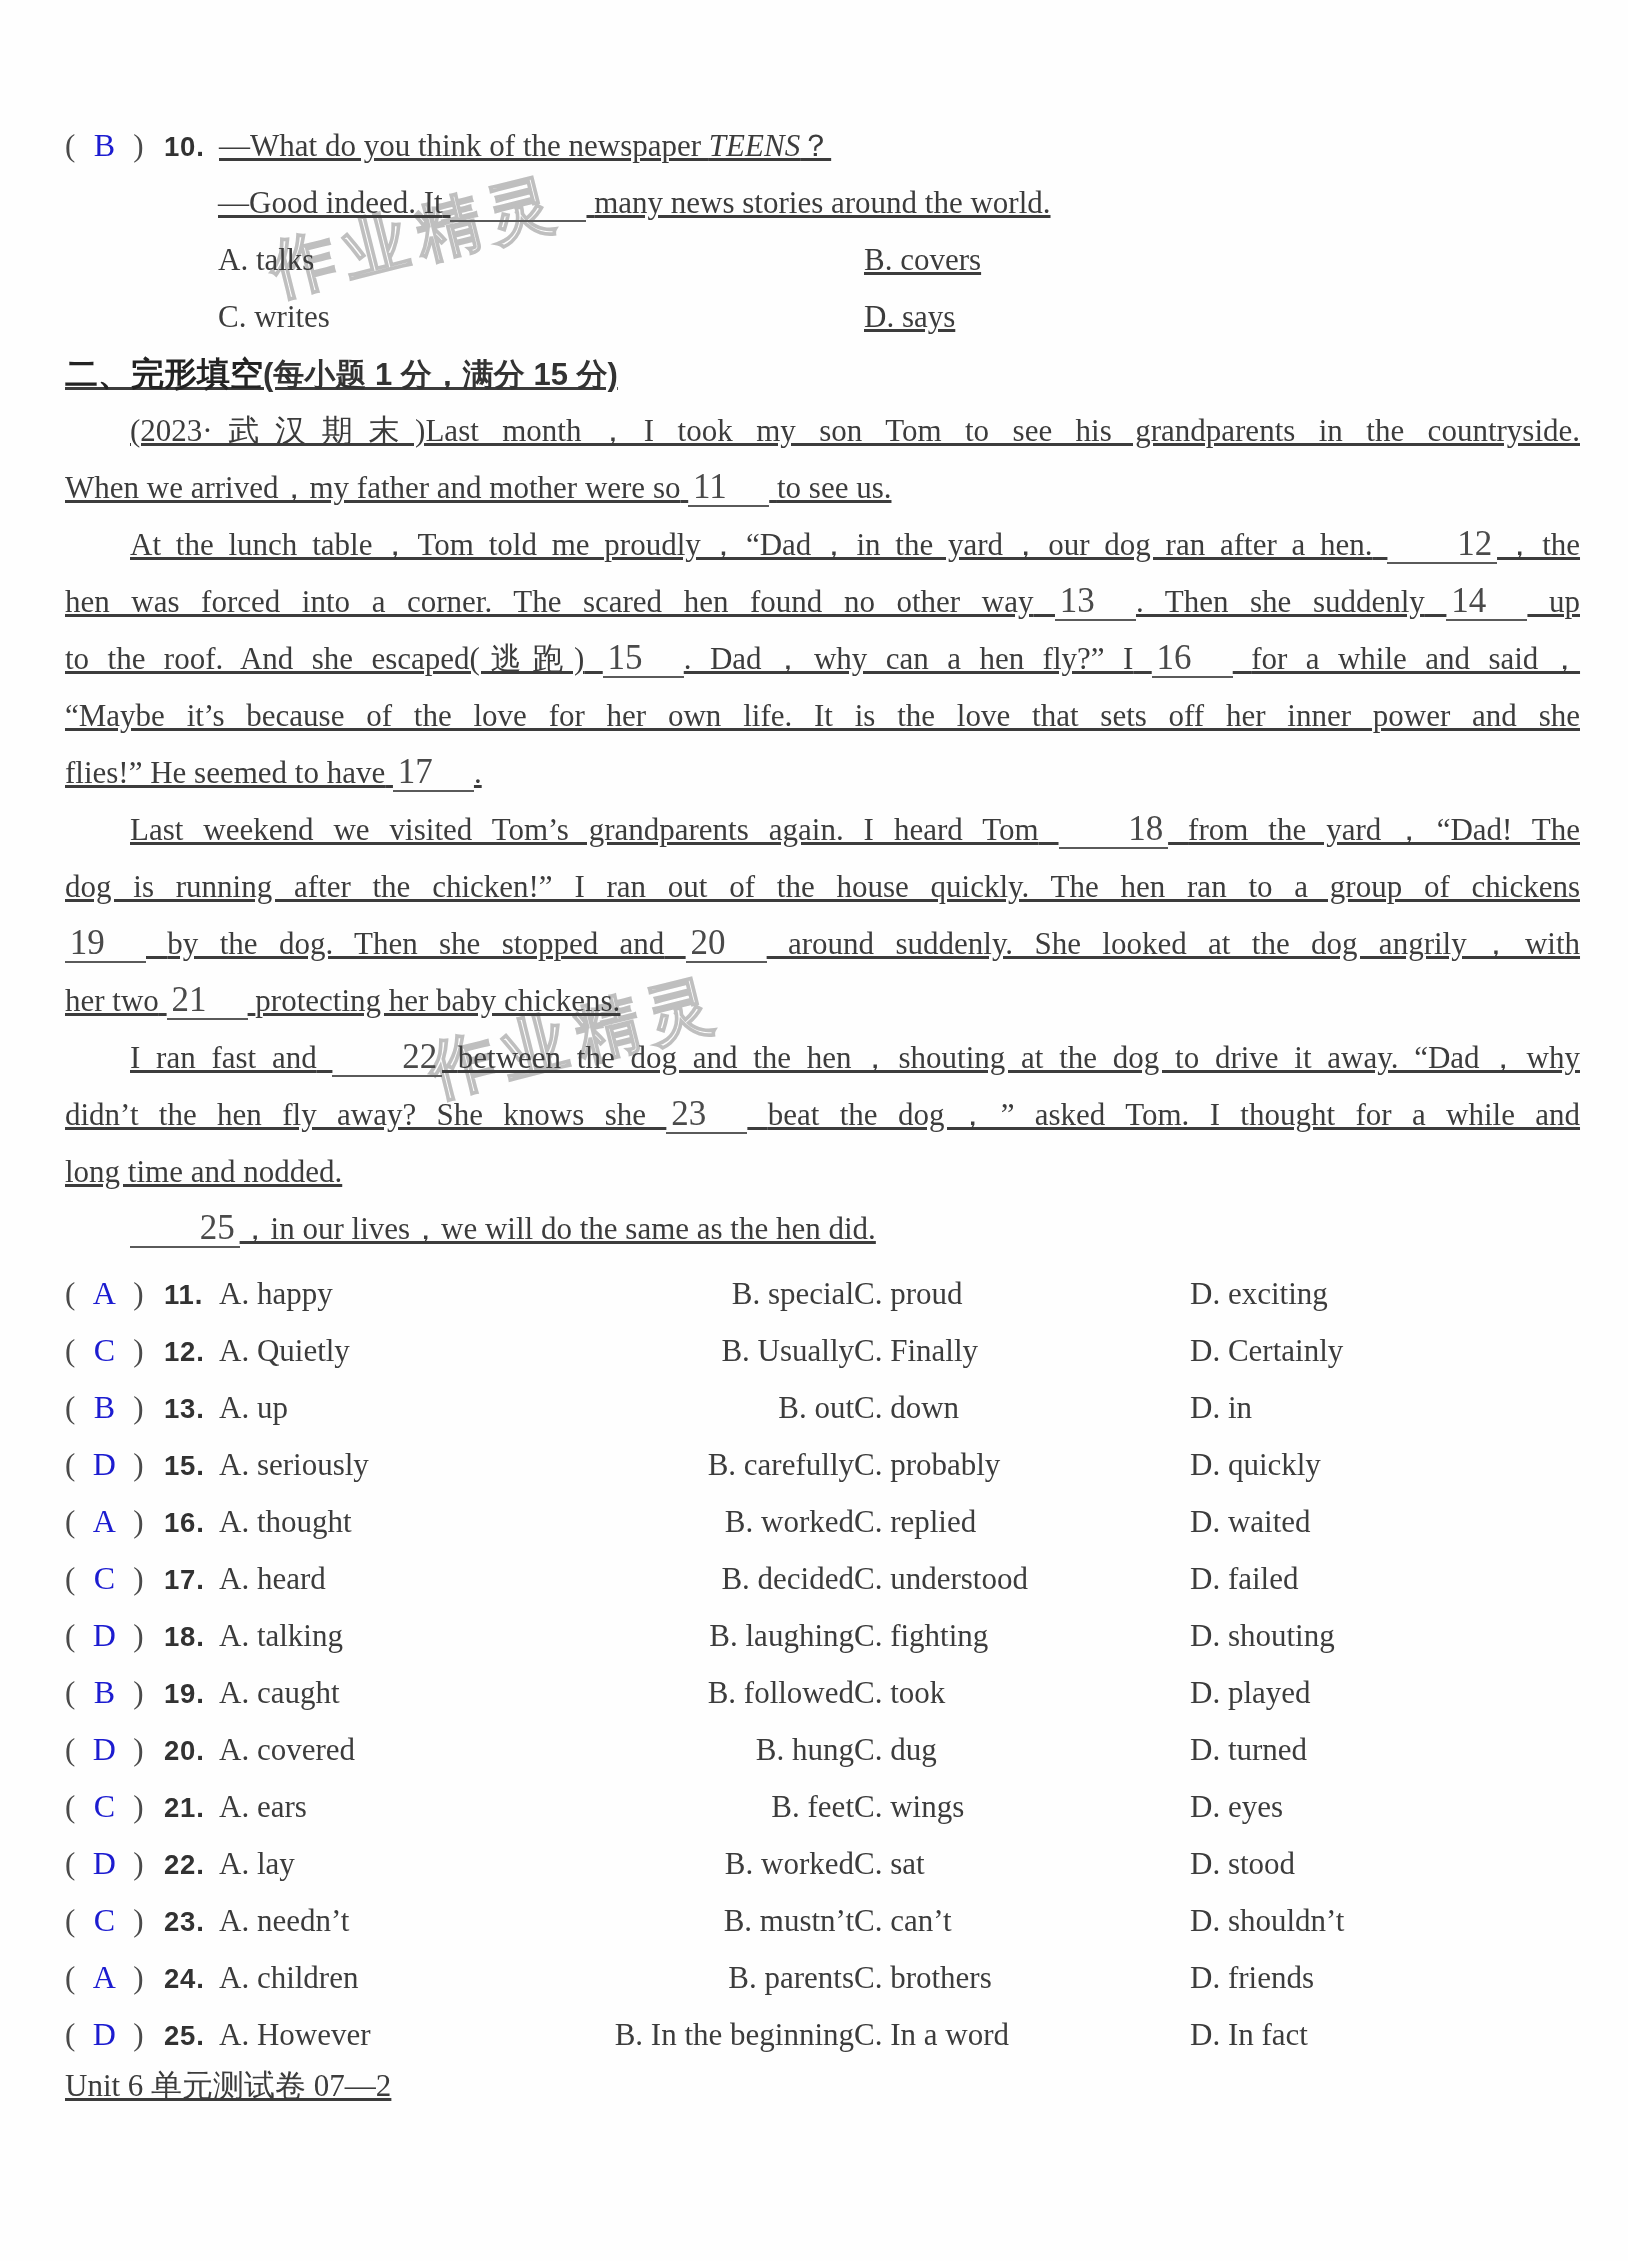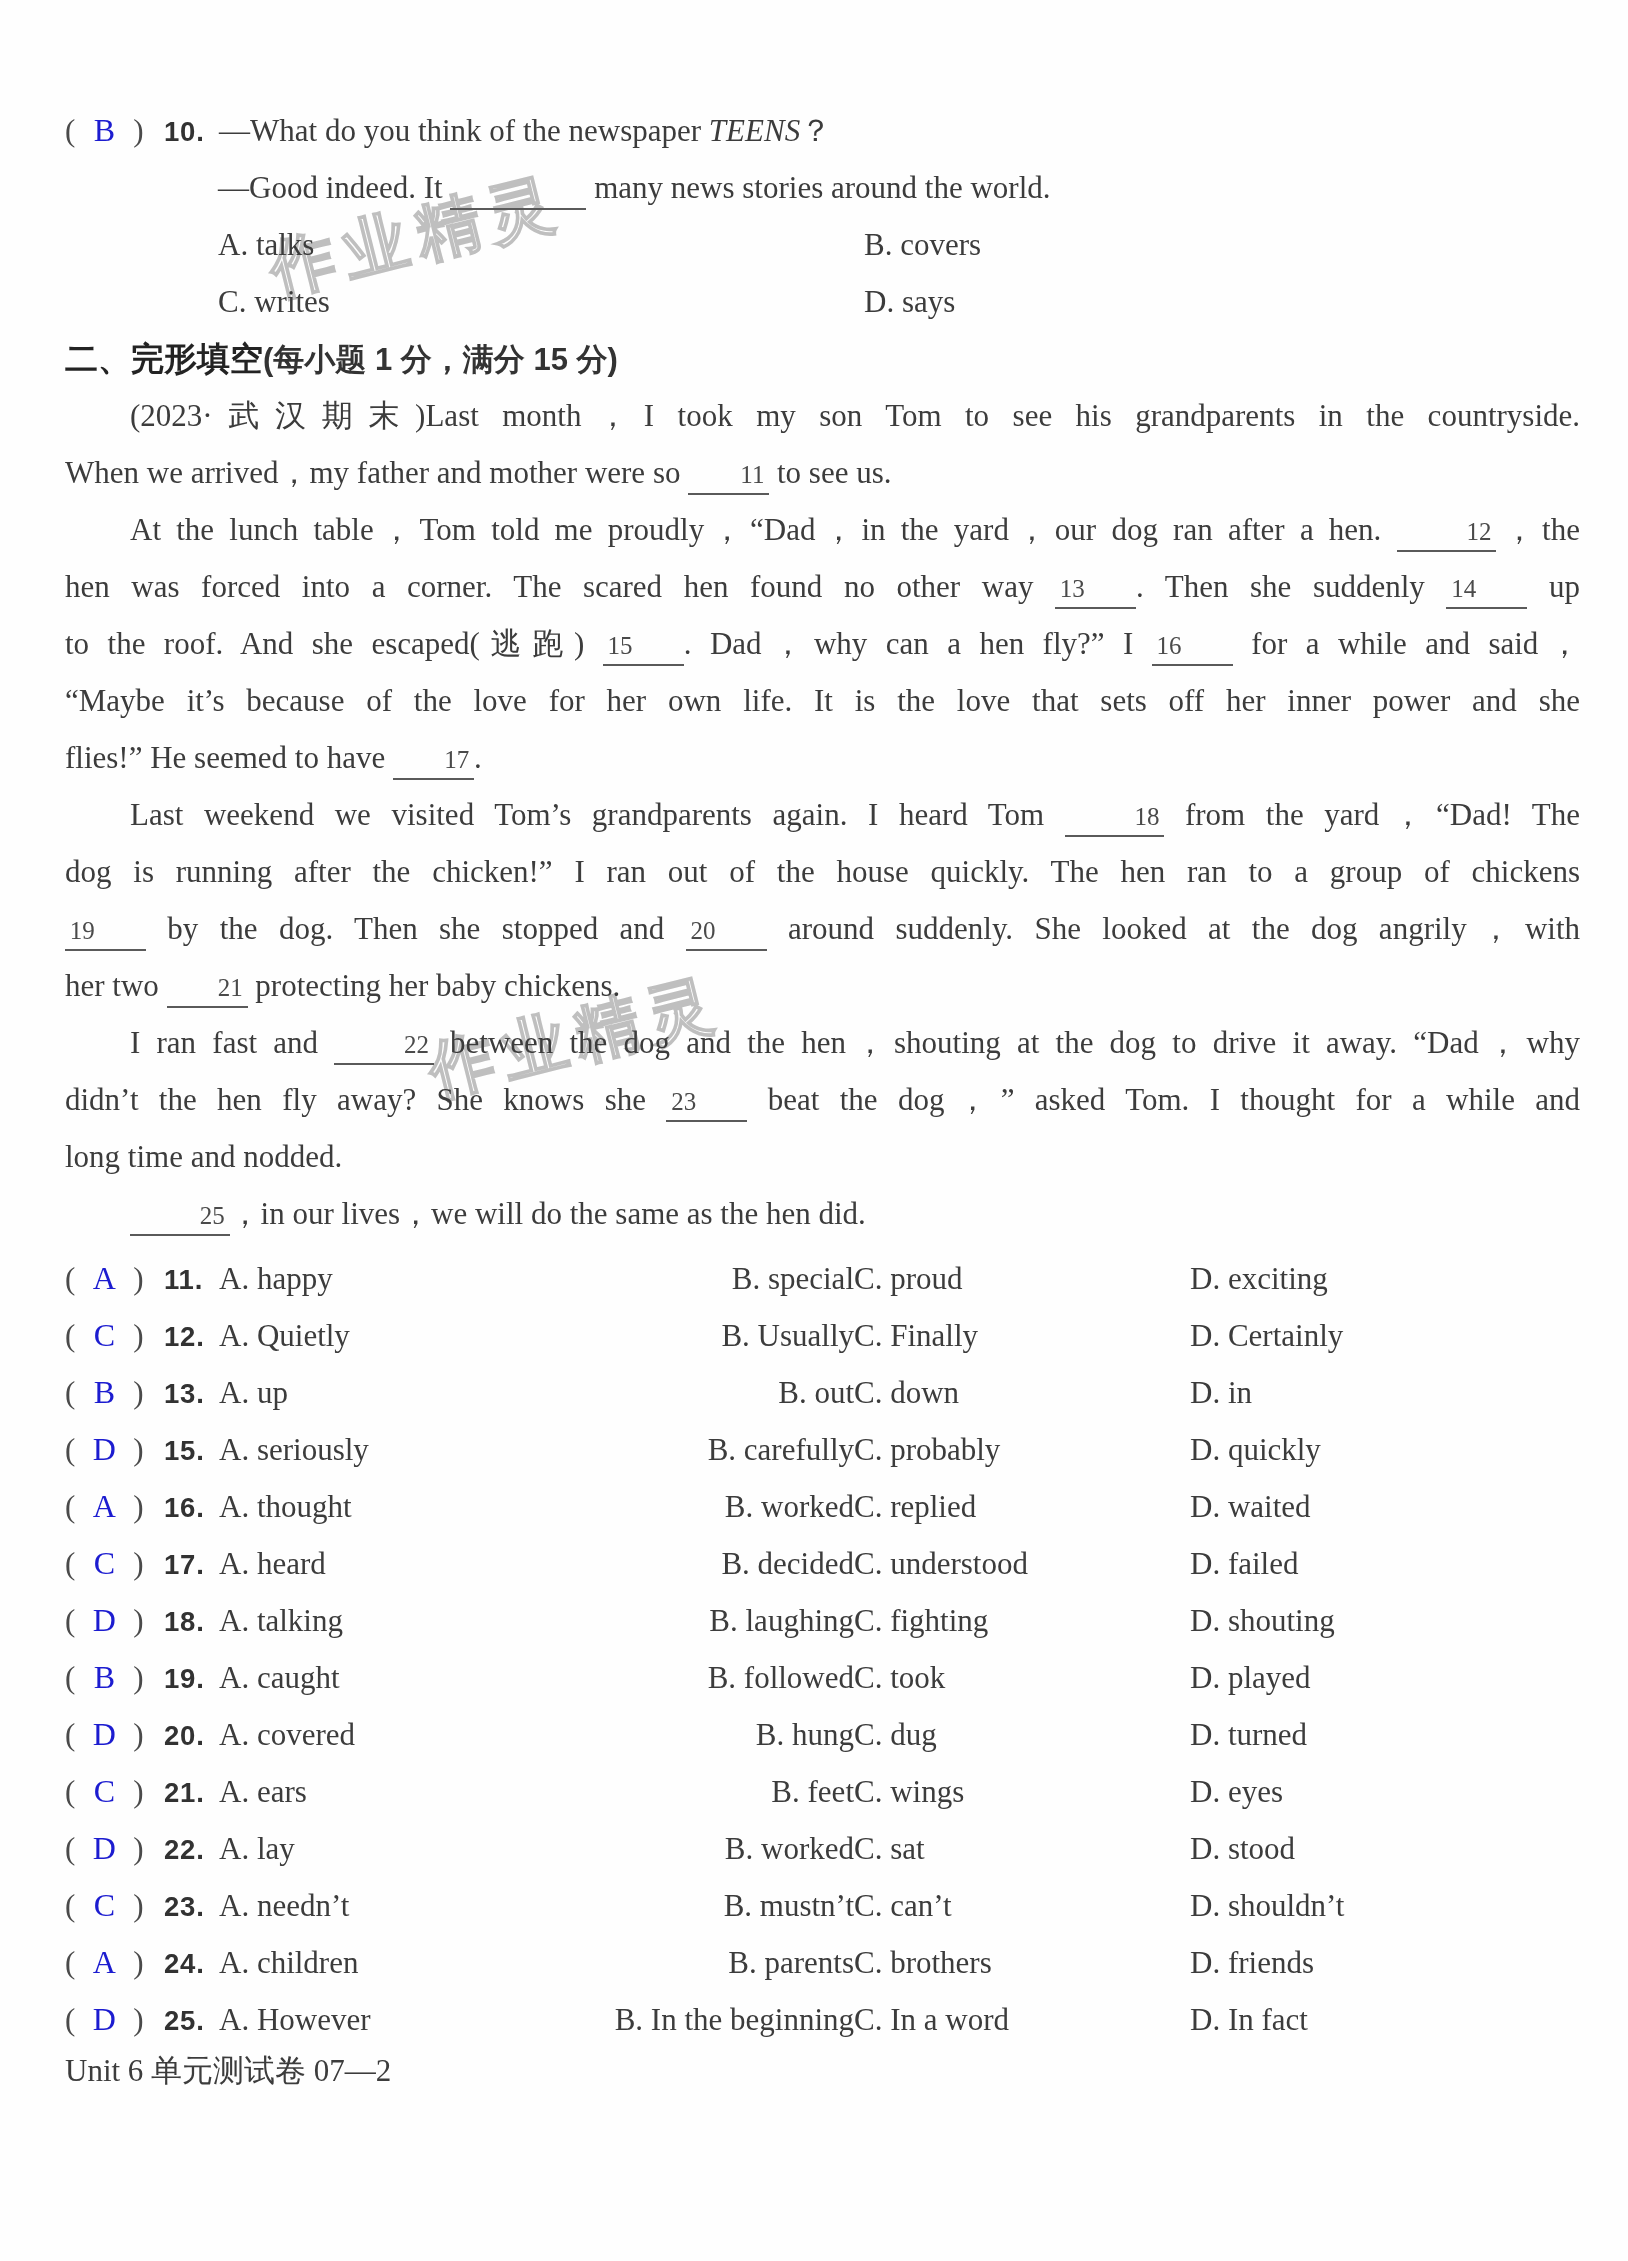--- a/index.html
+++ b/index.html
@@ -5,40 +5,40 @@
   * { margin:0; padding:0; box-sizing:border-box; }
   html,body { width:1629px; height:2261px; }
   body {
     position:relative;
     background:#fdfdfd;
     font-family:"Liberation Serif", serif;
     color:var(--text-color, #3c3c3c);
     overflow:hidden;
   }
   #sheet { position:absolute; inset:0; background:#fefefe; }
-  .content { position:absolute; left:65px; top:102px; width:1515px; font-size:31px; }
+  .content { position:absolute; left:65px; top:117px; width:1515px; font-size:31px;text-decoration:underline; }
   .ln { height:57px; line-height:57px; white-space:nowrap; }
   .wrapln { white-space:normal; }
   .jst { text-align:justify; text-align-last:justify; }
   .ind { text-indent:65px; }
   
   .rans { display:inline-block; width:99px; white-space:nowrap; text-indent:0; }
   .rparen { color:#4a4a4a; }
   .rletter { display:inline-block; width:58px; text-align:center; color:var(--answer-blue,#1c1cd0); font-size:32px; }
   .rnum { display:inline-block; width:55px; font-family:"Liberation Sans", sans-serif; font-weight:700; font-size:27.5px; color:#323232; letter-spacing:0.8px; }
   
   .q10-indent { padding-left:153px; }
   .q10opts { padding-left:153px; }
   .q10opts .oa { display:inline-block; width:646px; }
   .italic { font-style:italic; }
   
   .blank {
-    display:inline-block; min-width:81px; text-align:right;
+    display:inline-block; min-width:81px; text-align:left;
     border-bottom:2.4px solid #5a5a5a; line-height:36px;
-    font-size:25px; color:#4a4a4a; vertical-align:baseline;
+    font-size:35px; color:#4a4a4a; vertical-align:baseline;
     padding:0 4.8px;
   }
   .q10b { min-width:136px; }
   
   .sec-title { font-family:"Liberation Sans", sans-serif; font-weight:700; font-size:33px; color:#232323; }
   .sec-paren { font-size:31px; color:#333; }
   
   .rows { margin-top:8px; }
   .copt { display:inline-block; }
   .ca { width:310px; } .cb { width:325px;text-align:right; } .cc { width:336px; }

